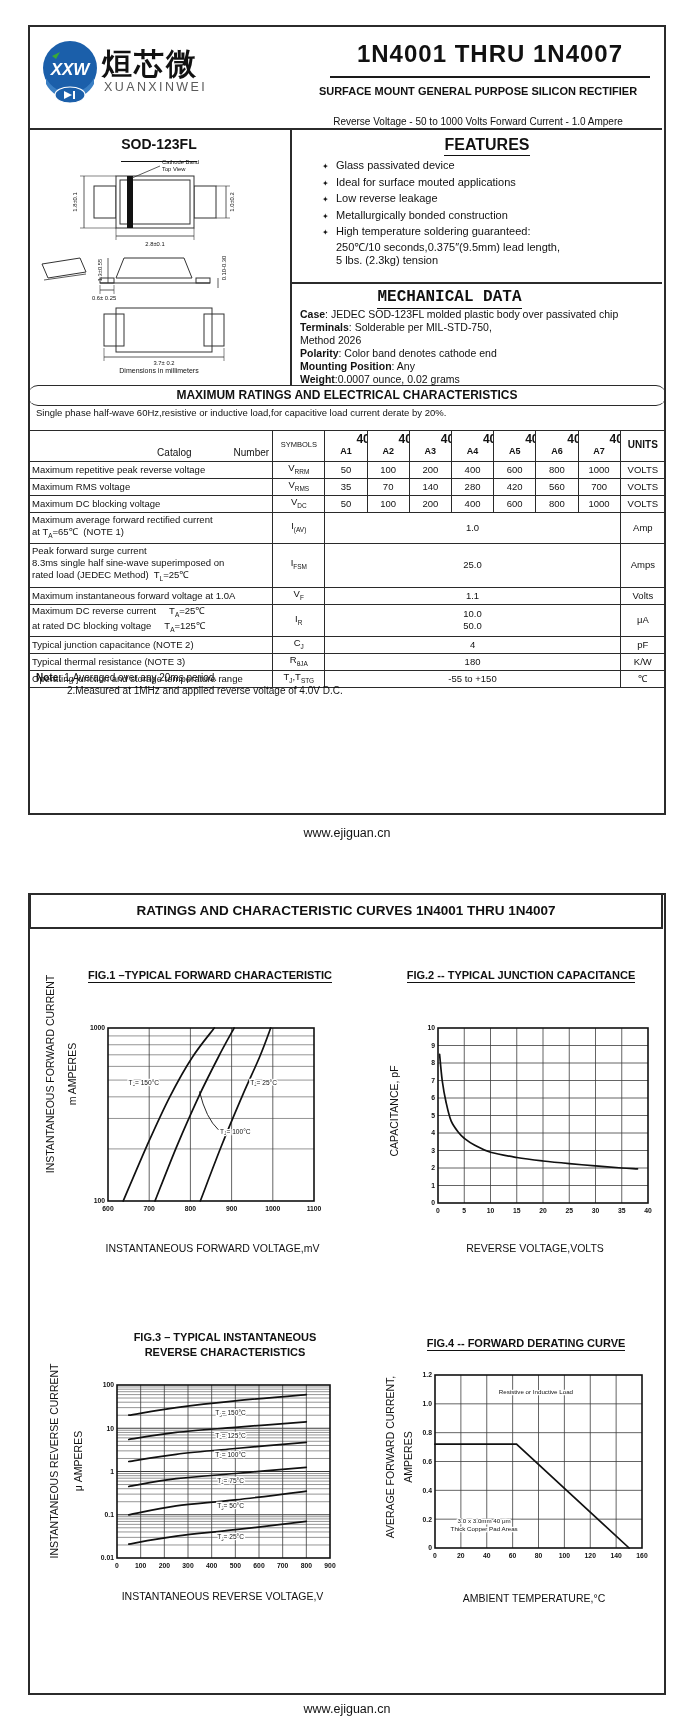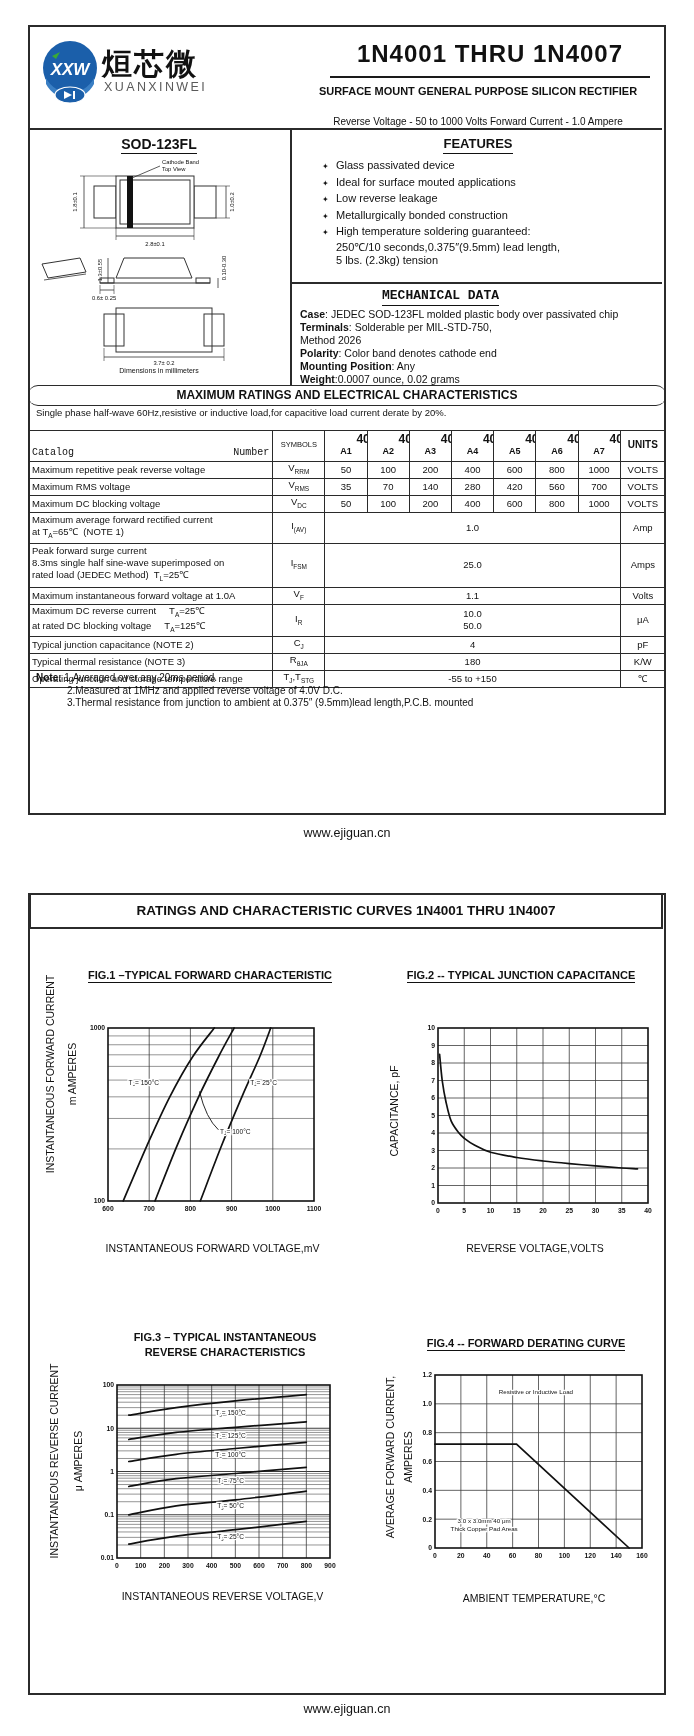--- a/index.html
+++ b/index.html
@@ -11,24 +11,24 @@
   .vline{position:absolute;background:#2b2b2b;width:1.5px;}
   
   #doc-title{left:305px;top:40px;width:370px;text-align:center;font-size:24px;font-weight:bold;letter-spacing:1px;}
   #doc-title-rule{left:330px;top:76px;width:320px;height:2.2px;background:#1a1a1a;}
   #doc-subtitle{left:290px;top:85px;width:376px;text-align:center;font-size:11px;font-weight:bold;}
   #doc-ratingline{left:290px;top:116px;width:376px;text-align:center;font-size:10px;}
   #logo-cn{left:102px;top:44px;font-size:30px;font-weight:bold;letter-spacing:2px;}
   #logo-latin{left:104px;top:80px;font-size:12.5px;color:#5a5a5a;letter-spacing:2.4px;}
   
   #pkg-name{left:28px;top:136px;width:262px;text-align:center;font-size:14px;font-weight:bold;}
-  #pkg-name span{border-bottom:1.6px solid #111;padding-bottom:1px;}
+  #pkg-name span{border-bottom:1.6px solid #111;padding-bottom:9px;}
   #pkg-note{left:28px;top:367px;width:262px;text-align:center;font-size:7px;}
   
-  .sec-head{text-align:center;font-size:13px;font-weight:bold;}
+  .sec-head{text-align:center;font-size:16px;font-weight:bold;padding-left:9px;}
   .sec-head span{border-bottom:1.8px solid #111;padding-bottom:1.5px;}
   #features-head{left:290px;top:136px;width:376px;}
   #features-list{left:322px;top:158px;width:340px;font-size:11px;line-height:15.5px;}
   #features-list .feat{display:flex;}
   #features-list .bullet{width:14px;font-size:8px;padding-top:1px;}
   #features-list .cont{margin-left:14px;line-height:13.5px;}
   #mech-head{left:290px;top:288px;width:301px;font-family:Liberation Mono, monospace;}
   #mech-lines{left:300px;top:308px;width:360px;font-size:10.5px;line-height:13px;}
   
   #ratings-bar{left:28px;top:385px;width:638px;height:19px;border-top:1.5px solid #2b2b2b;border-bottom:1.5px solid #2b2b2b;
@@ -41,21 +41,21 @@
   #ratings-table tr.h2 td{height:30px;}
   #ratings-table tr.h3 td{height:43px;}
   #ratings-table td.c-val,#ratings-table td.c-sym,#ratings-table td.c-units{text-align:center;}
   #ratings-table td.c-sym{font-size:9.5px;}
   #ratings-table tr.hdr td{height:28px;vertical-align:bottom;padding-bottom:2px;}
   #ratings-table tr.hdr .c-sym{font-size:7.5px;vertical-align:middle;text-align:center;}
   #ratings-table tr.hdr .c-part{font-weight:bold;text-align:center;vertical-align:middle;}
   #ratings-table tr.hdr .c-part .pn{font-size:12px;margin-left:28px;}
   #ratings-table tr.hdr .c-part .sf{font-size:9px;}
   #ratings-table tr.hdr .c-units{font-weight:bold;vertical-align:middle;font-size:10px;}
-  #ratings-table .cat-num{display:flex;justify-content:space-between;font-size:10px;font-family:Liberation Mono, monospace;}
+  #ratings-table .cat-num{display:flex;justify-content:flex-end;gap:42px;font-size:10px;}
   sub{font-size:68%;}
   #table-notes{left:36px;top:672px;width:610px;font-size:10px;line-height:12.5px;}
   #table-notes .nl{margin-left:31px;}
   .footer-url{left:0;width:694px;text-align:center;font-size:12.5px;}
   
   #p2-head{left:29px;top:893px;width:638px;height:32px;border:2px solid #2b2b2b;border-bottom-width:2.5px;
            text-align:center;font-size:13.5px;font-weight:bold;line-height:32px;box-sizing:content-box;}
   .ctitle{position:absolute;text-align:center;font-weight:bold;font-size:11px;}
   .ctitle span{border-bottom:1.6px solid #111;padding-bottom:1px;}
   .ctitle.nou span{border-bottom:none;}
@@ -341,21 +341,20 @@
         <td class="c-val" colspan="7">
           <div>-55 to +150</div>
         </td>
         <td class="c-units">℃</td>
       </tr>
     </tbody>
   </table>
 <div class="abs" id="table-notes">
     <div><b>Note: </b>1.Averaged over any 20ms period.</div>
     <div class="nl">2.Measured at 1MHz and applied reverse voltage of 4.0V D.C.</div>
-    <div class="nl">3.Thermal resistance from junction to ambient  at 0.375″ (9.5mm)lead length,P.C.B. mounted</div>
   </div>
 
 <div class="abs footer-url" style="top:826px;">www.ejiguan.cn</div>
 
 <div class="box" style="left:28px;top:893px;width:634px;height:798px;"></div>
 <div class="abs" id="p2-head" style="width:630px;">RATINGS AND CHARACTERISTIC CURVES 1N4001 THRU 1N4007</div>
 
 <div class="ctitle" style="left:55px;top:969px;width:310px;"><span>FIG.1 –TYPICAL FORWARD CHARACTERISTIC</span></div>
 <div class="ctitle" style="left:375px;top:969px;width:292px;"><span>FIG.2 -- TYPICAL JUNCTION CAPACITANCE</span></div>
 <div class="ctitle nou" style="left:70px;top:1330px;width:310px;line-height:15px;">

